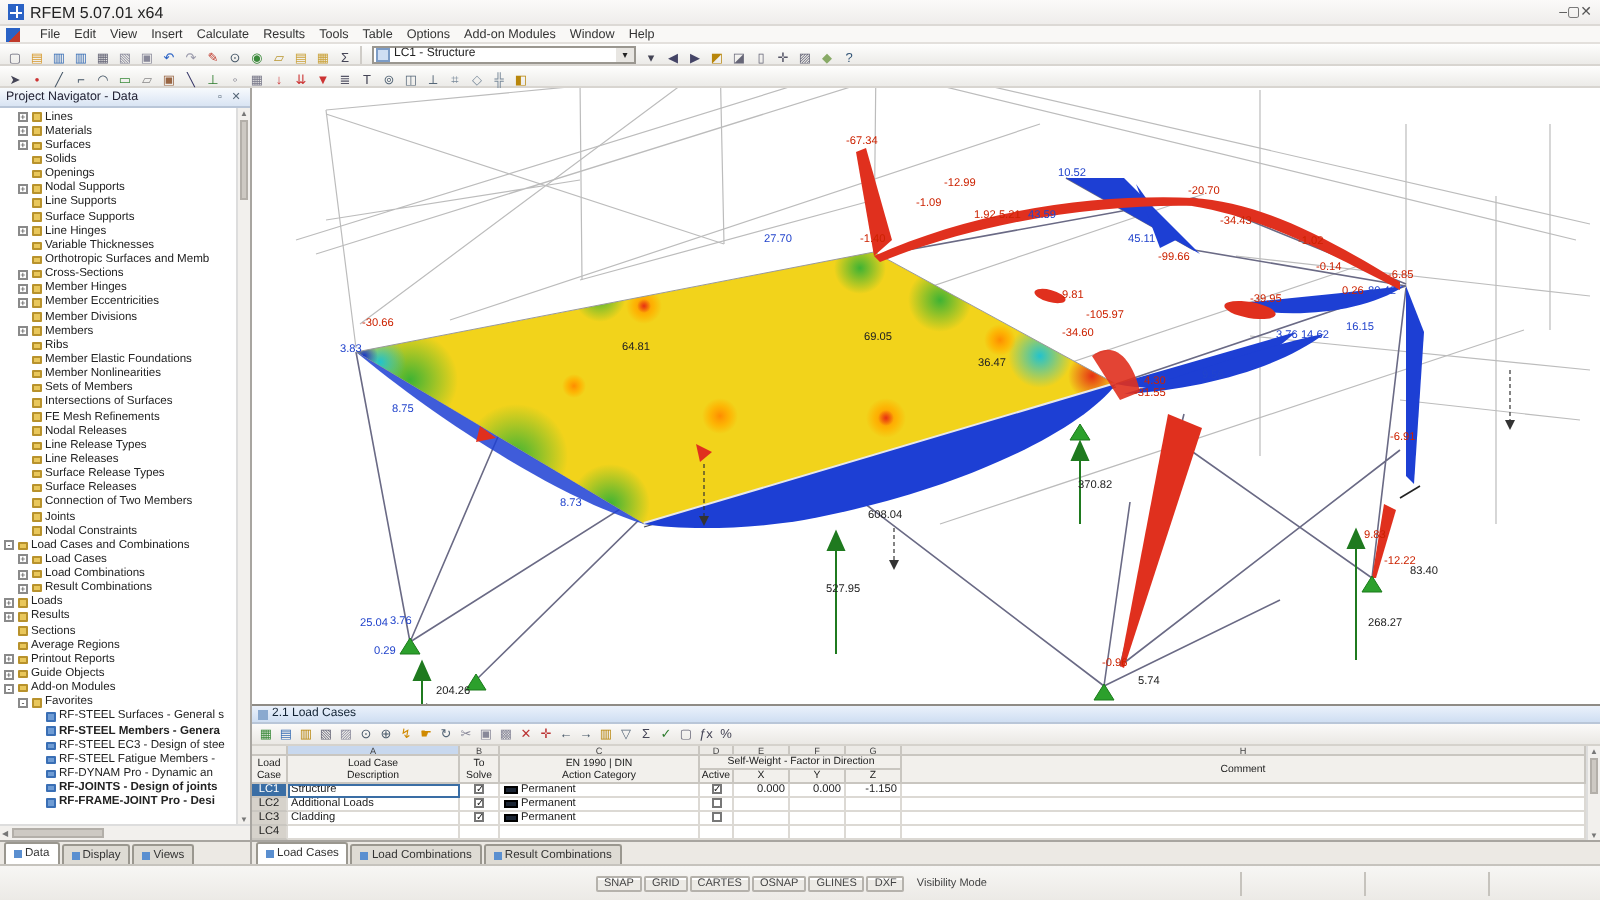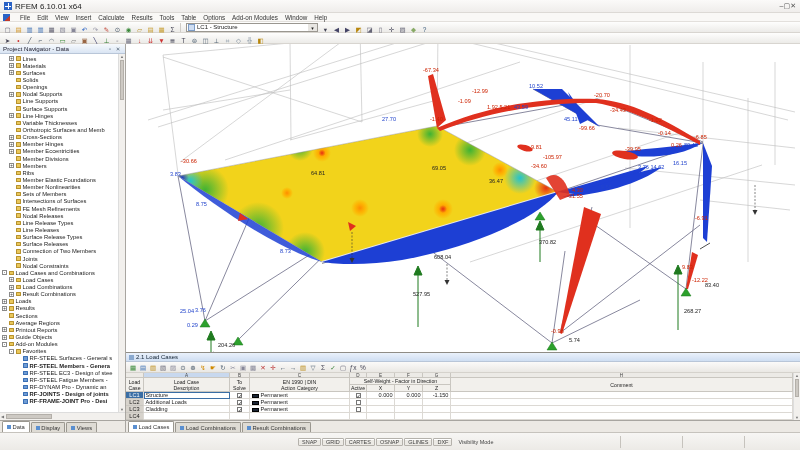--- a/index.html
+++ b/index.html
@@ -94,21 +94,21 @@
   .sb { border:1px solid #b5b2ac; background:#eceae5; padding:0 3px; height:11px; line-height:10px; margin-right:1px;
     box-shadow:inset 0 1px #fff; border-radius:1px; }
   .stext { margin-left:5px; }
   .scell { border-left:1px solid #c6c3bd; height:12px; width:56px; margin-left:6px; }
 </style>
 </head>
 <body>
 
 <div class="titlebar">
   <span class="app-ico"></span>
-  <span>RFEM 6.10.01 x64</span>
+  <span>RFEM 5.07.01 x64</span>
   <span class="sp"></span>
   <span id="winbtns"><span class="wbtn">–</span><span class="wbtn">▢</span><span class="wbtn">✕</span></span>
 </div>
 
 <div class="menubar">
   <span class="menu-ico"></span>
   <span id="menus"><span>File</span><span>Edit</span><span>View</span><span>Insert</span><span>Calculate</span><span>Results</span><span>Tools</span><span>Table</span><span>Options</span><span>Add-on Modules</span><span>Window</span><span>Help</span></span>
 </div>
 
 <div class="tb">

